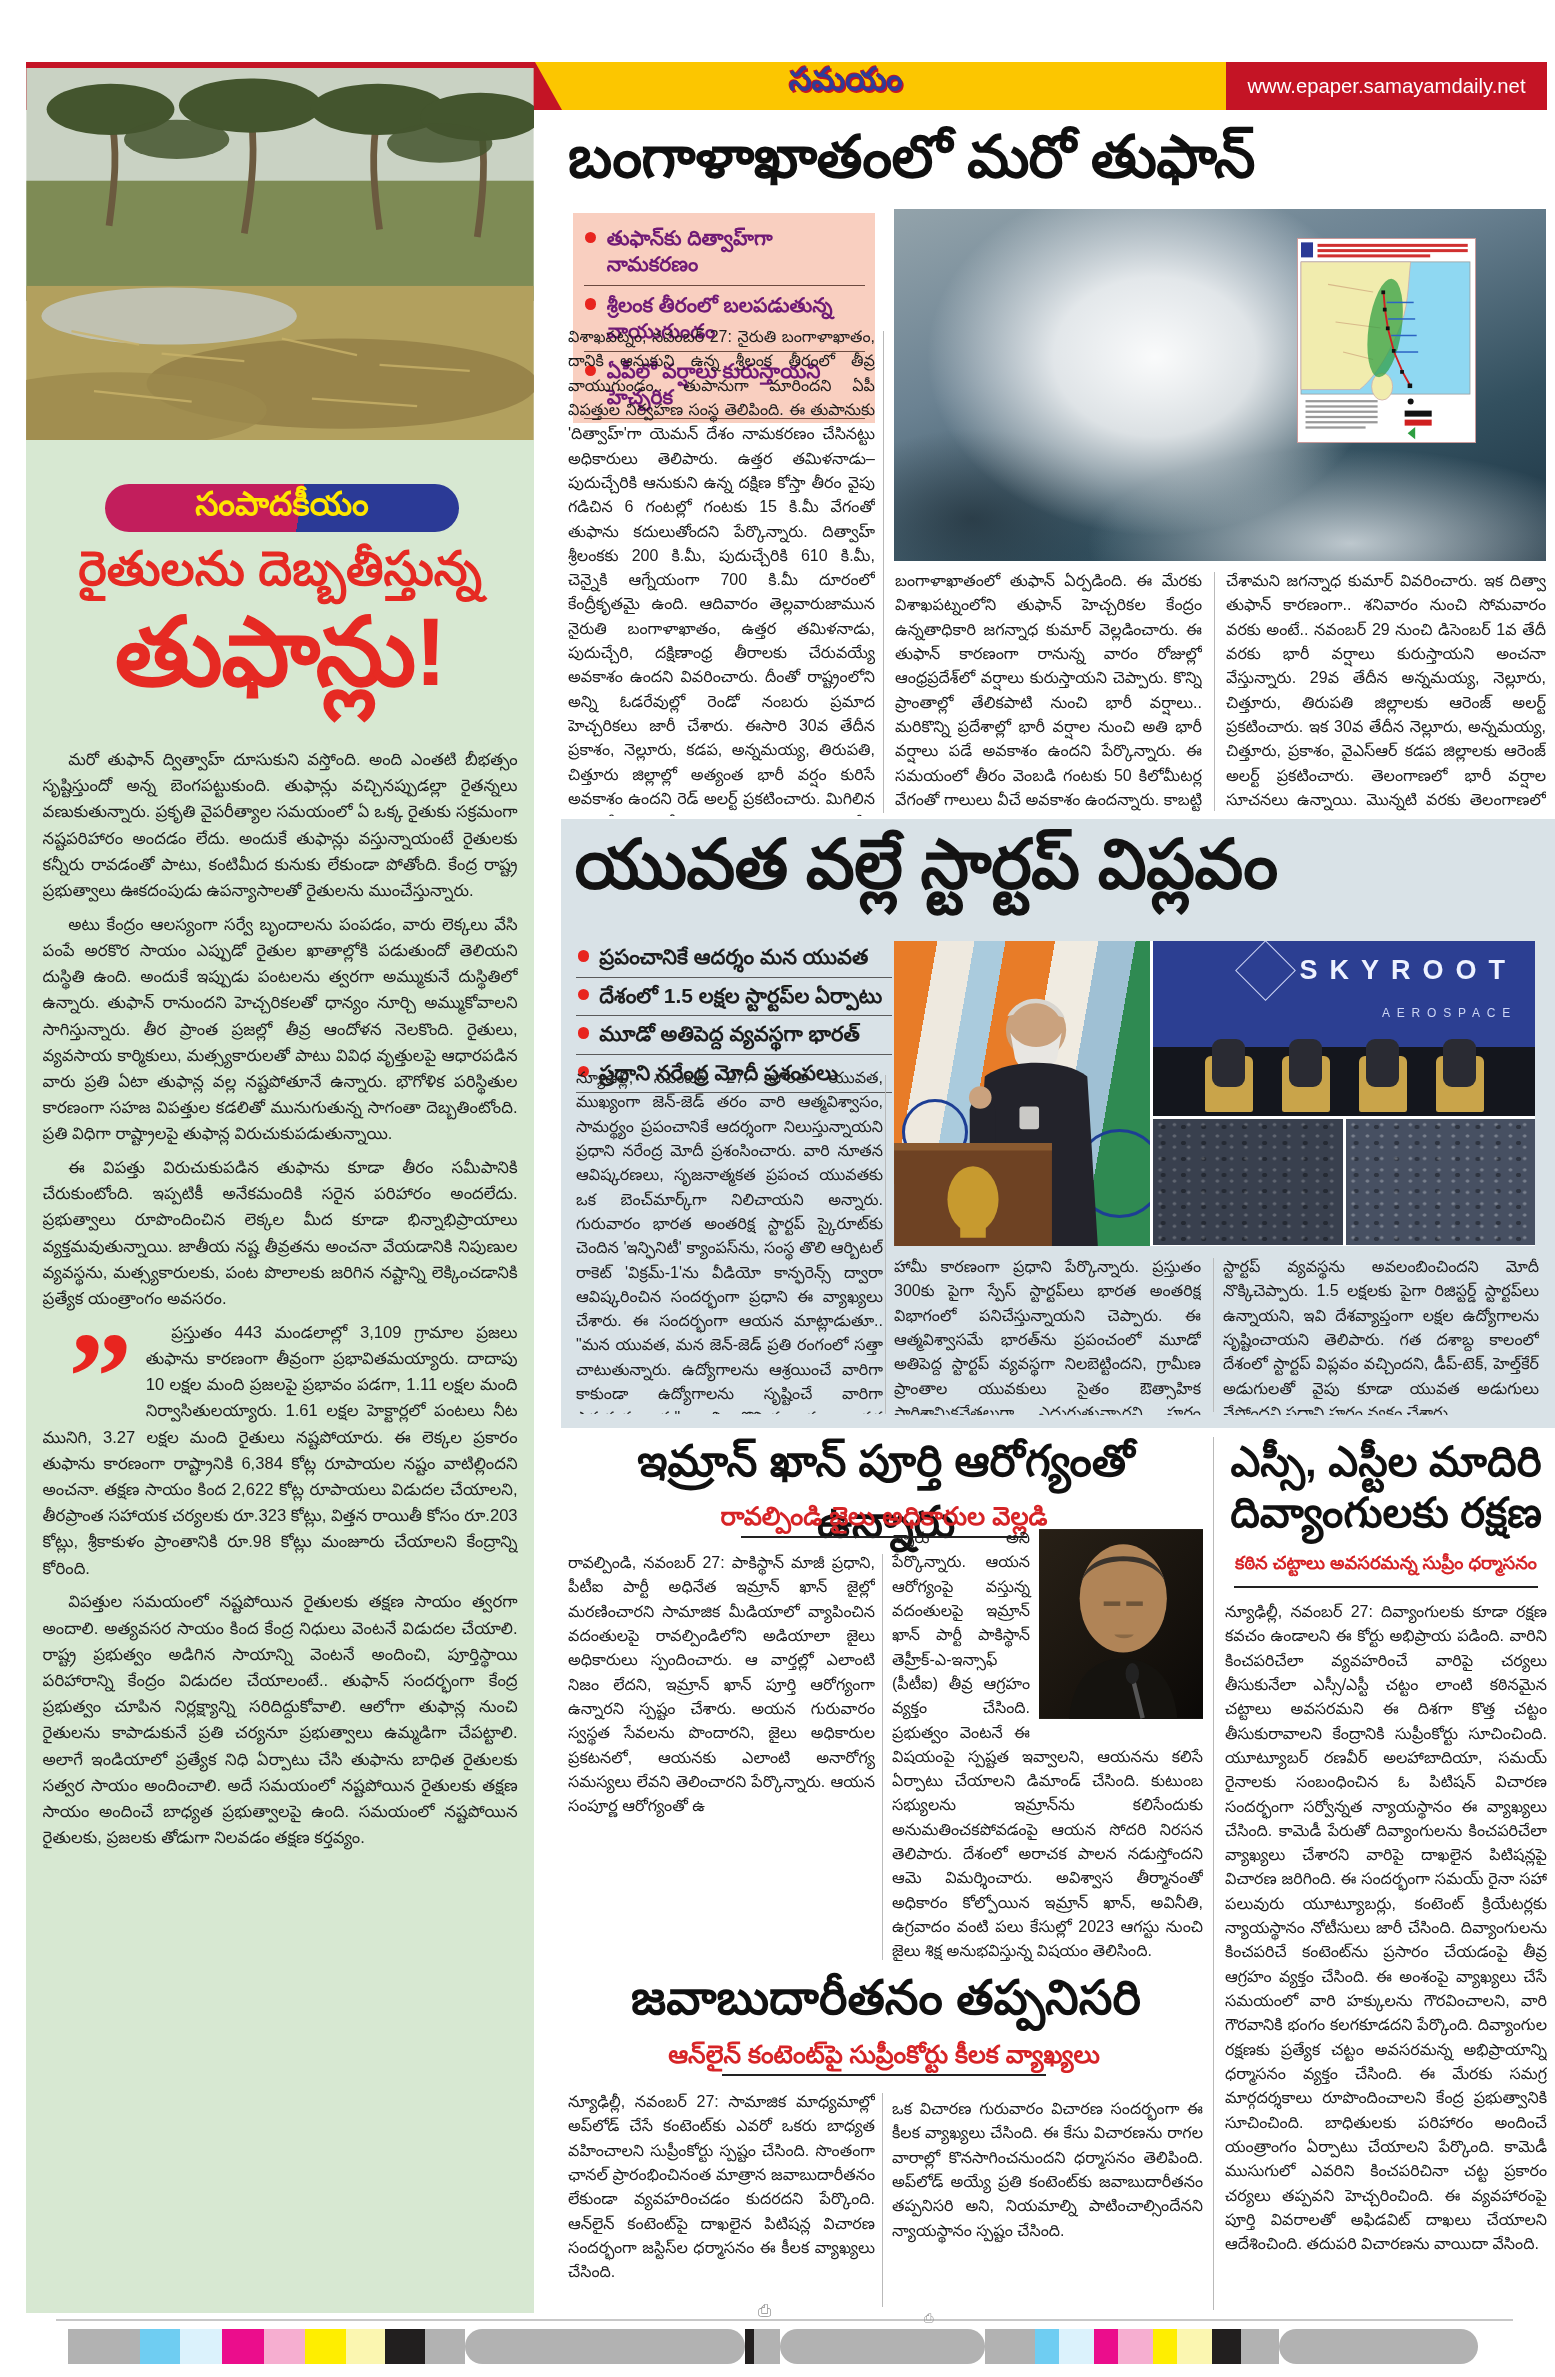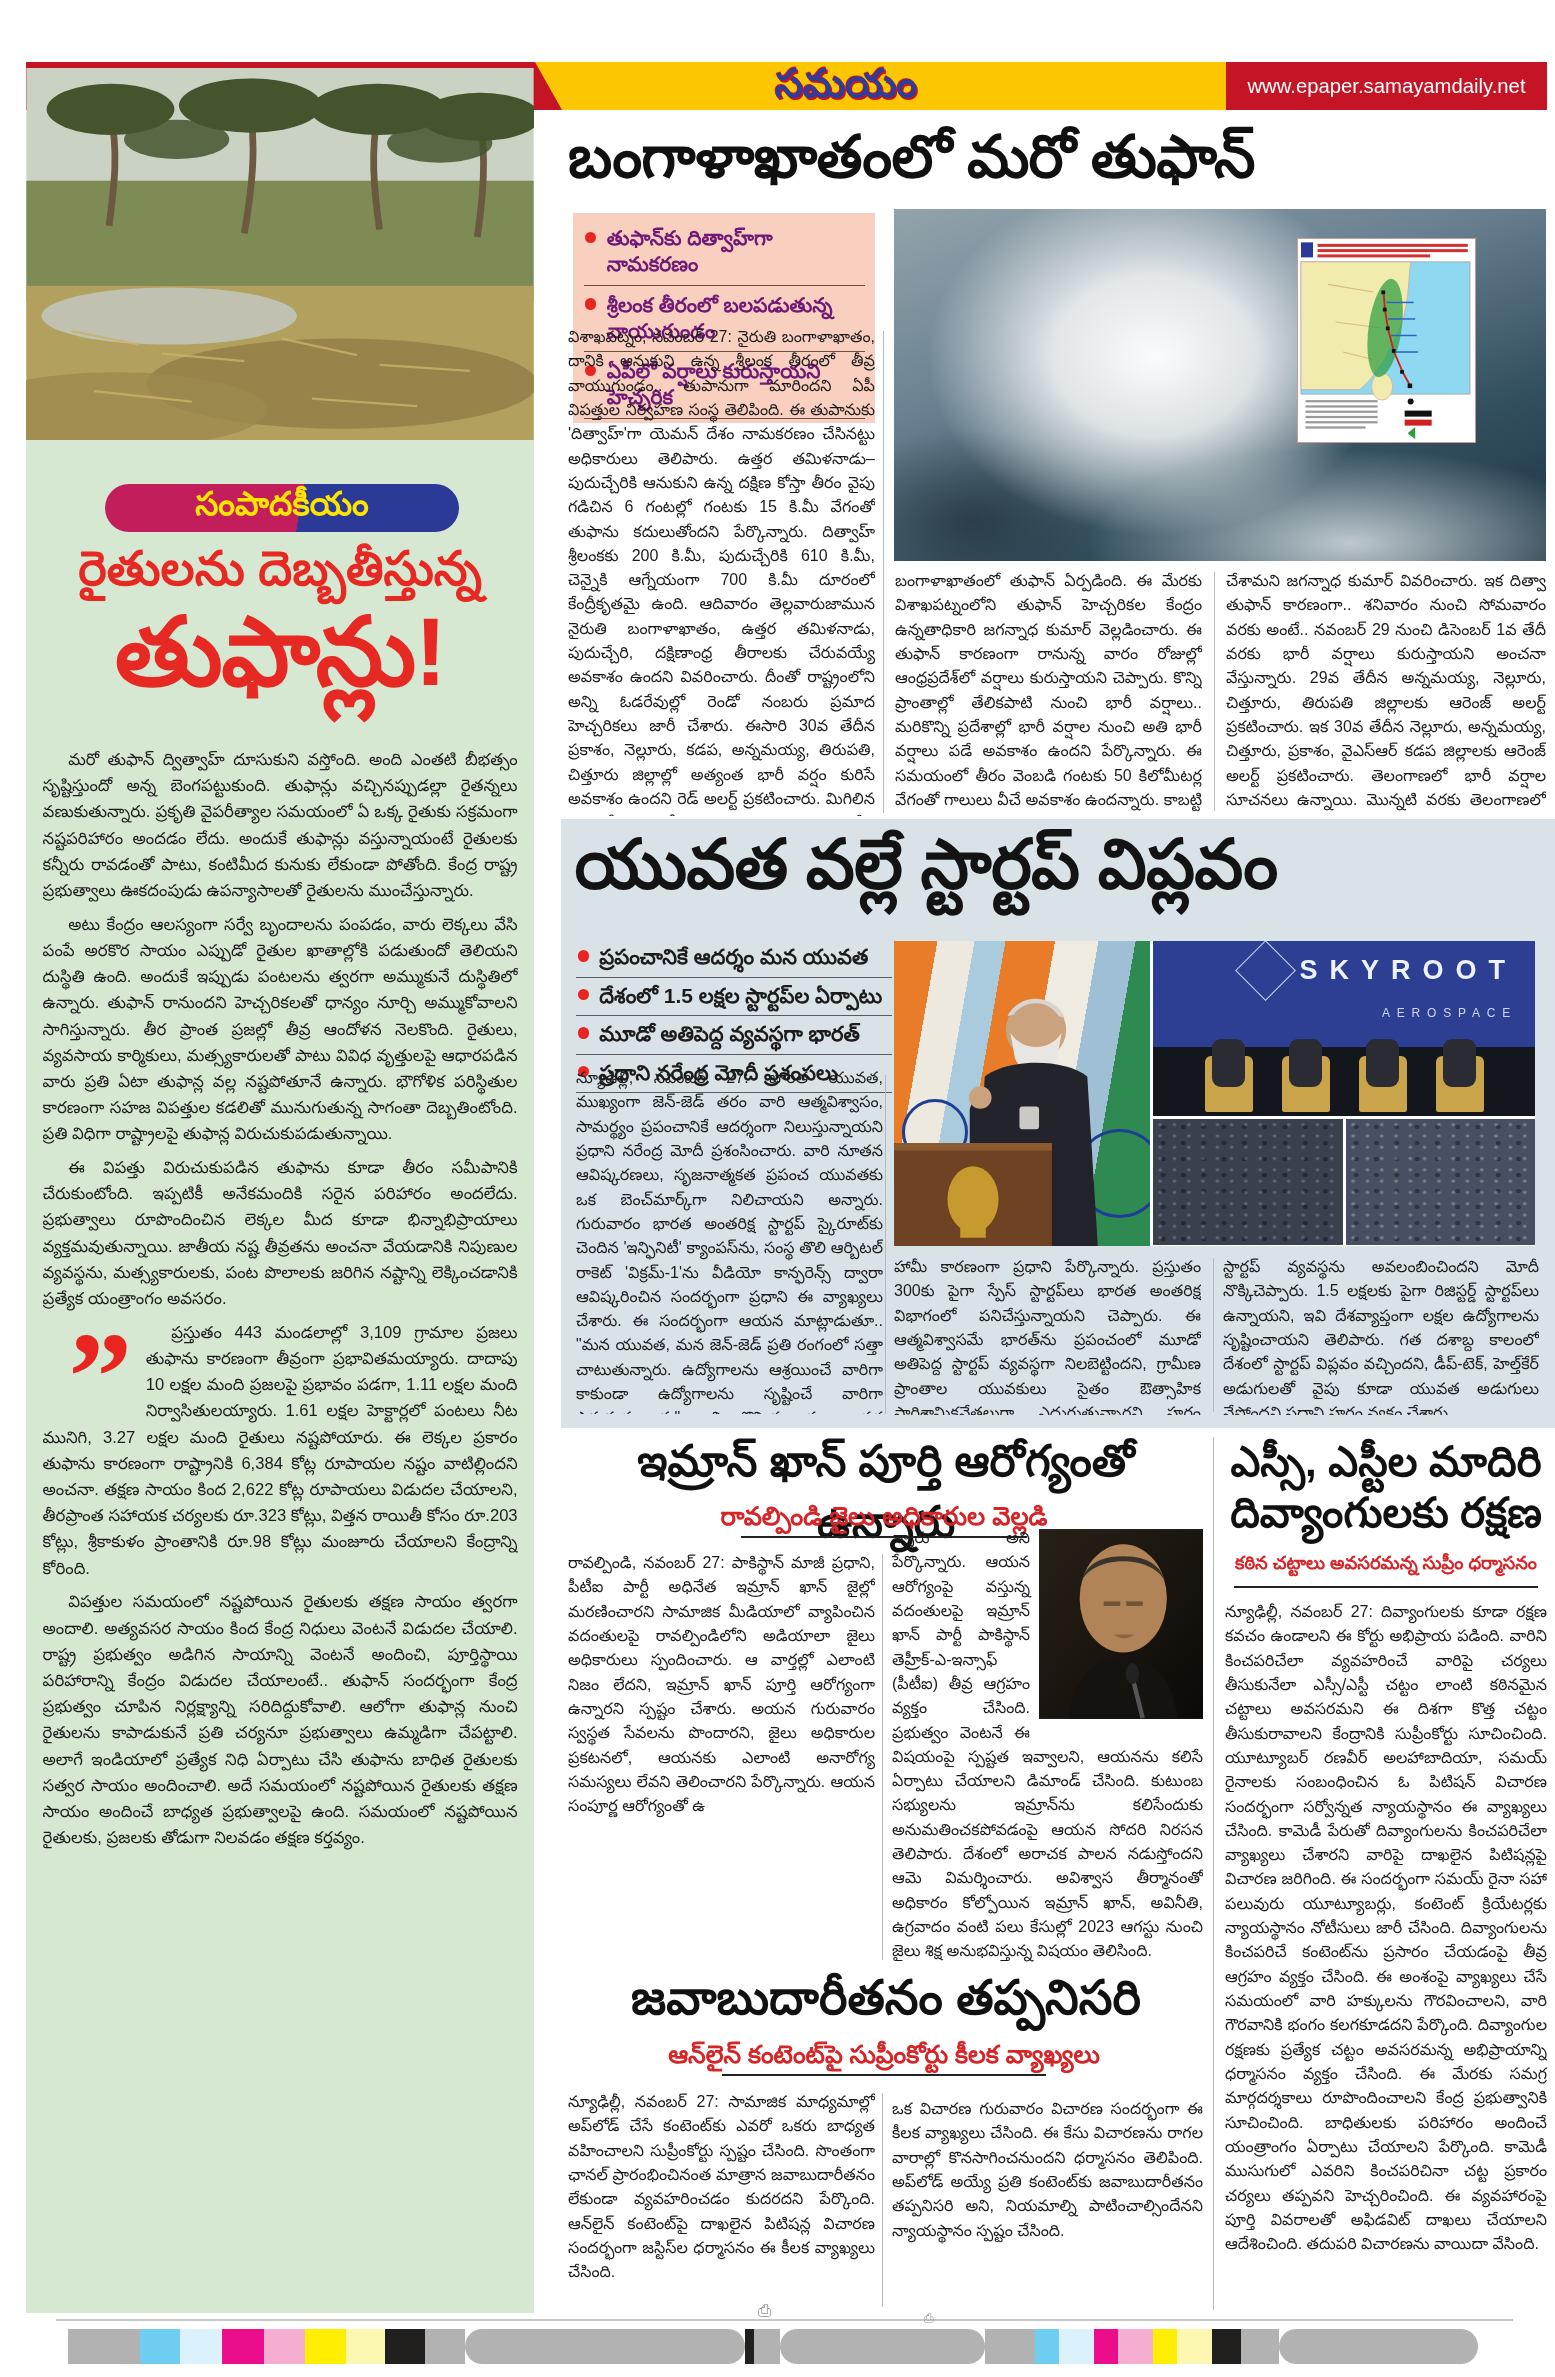--- a/index.html
+++ b/index.html
@@ -9,21 +9,21 @@
   .just{text-align:justify;}
   .body-txt{font-size:16px;line-height:1.52;color:#1b1b1b;overflow:hidden;}
   .dateline{font-weight:normal;}
   
   #hdr{left:26px;top:62px;width:1521px;height:48px;background:#fcc600;}
   #hdr-red-left{left:0;top:0;width:536px;height:48px;background:#c41425;
      clip-path:polygon(0 0,509px 0,536px 100%,0 100%);}
   #page-num{left:32px;top:1.5px;font-size:39px;font-weight:800;color:#ffd400;}
   #hdr-divider{left:114px;top:9px;width:1.5px;height:30px;background:#fff;}
   #hdr-date{left:132px;top:11.3px;font-size:23px;font-weight:bold;color:#fff;white-space:nowrap;}
-  #masthead{left:662px;top:-1.5px;width:316px;text-align:center;font-size:40px;font-weight:900;
+  #masthead{left:662px;top:-1.5px;width:316px;text-align:center;font-size:32px;font-weight:900;
      color:#2e3d99;text-shadow:1.5px 1.5px 0 #c41425,-0.8px -0.8px 0 #c41425;}
   #hdr-red-right{left:1200px;top:0;width:321px;height:48px;background:#c41425;display:flex;
      align-items:center;justify-content:center;}
   #hdr-url{font-size:20.3px;color:#fff;}
   
   #left-col{left:26px;top:68px;width:508px;height:2246px;}
   #storm-photo{left:0;top:0;width:508px;height:372px;overflow:hidden;}
   #editorial{left:0;top:372px;width:508px;height:1873px;background:#d7e8d2;}
   #ed-badge{left:79px;top:44px;width:354px;height:48px;border-radius:25.6px;
      background:linear-gradient(100deg,#c21e5c 0 55%,#2b3a96 55% 100%);

